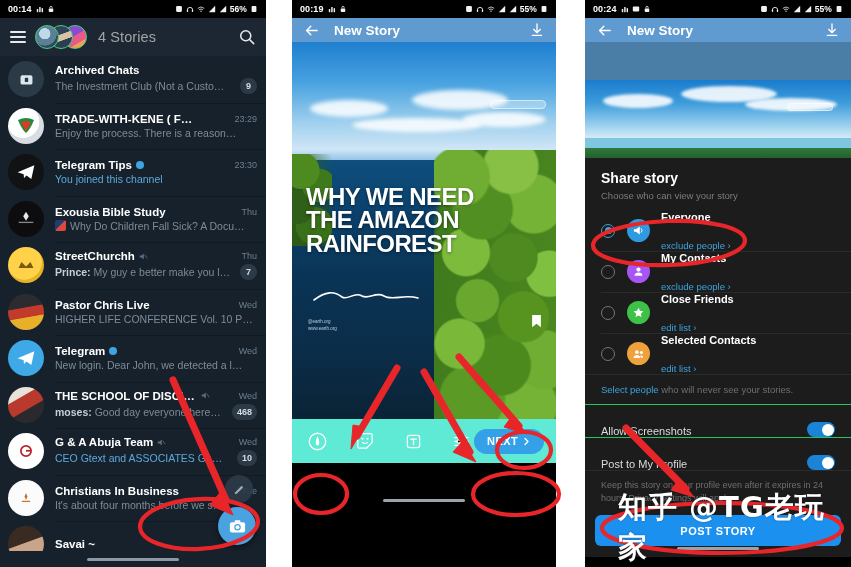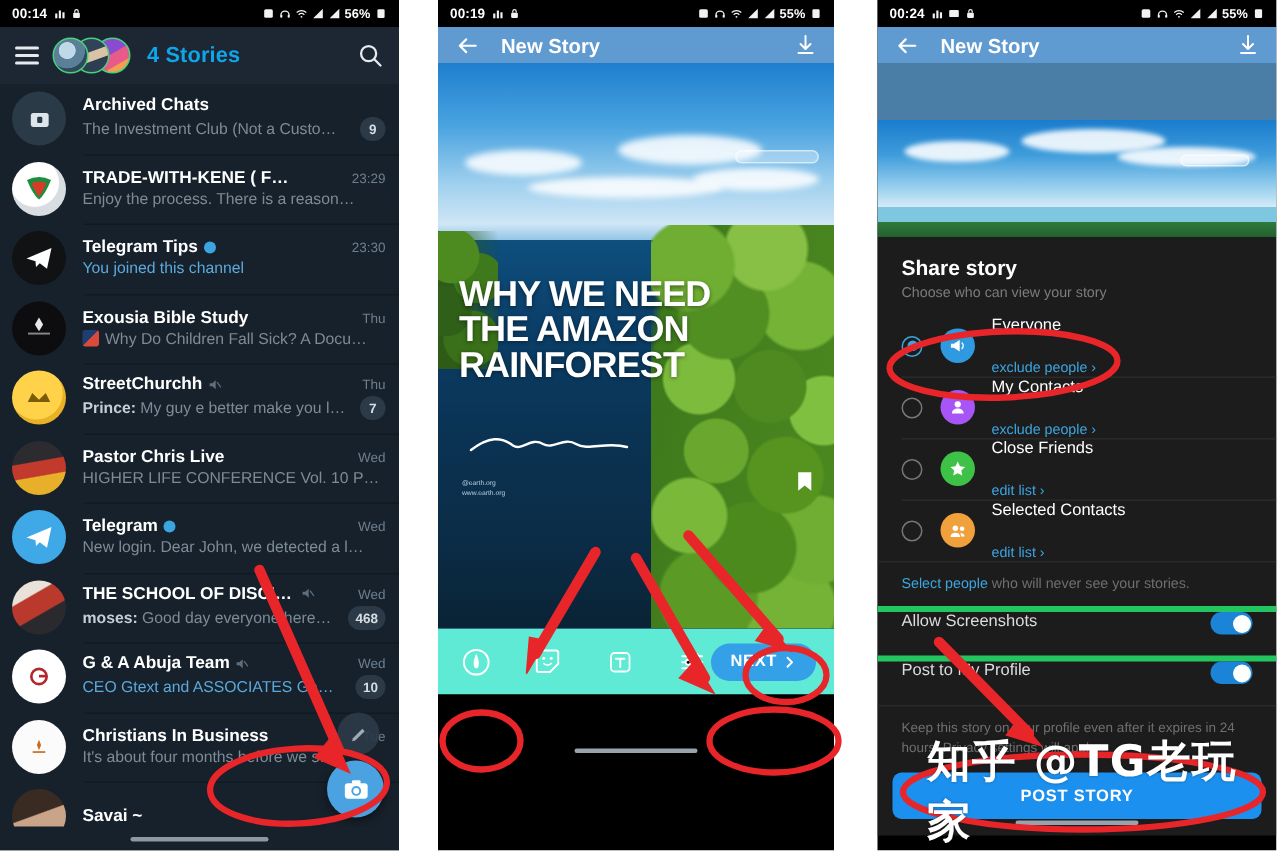--- a/index.html
+++ b/index.html
@@ -58,21 +58,21 @@
   .stories-avatars { position: relative; width: 54px; height: 24px; }
   .st-av {
     position: absolute; top: 0;
     width: 24px; height: 24px; border-radius: 50%;
     border: 1.6px solid #4ad17c;
     background-size: cover;
   }
   .st-av.a1 { left: 0;  background: radial-gradient(circle at 40% 35%, #bfd9e8 0 28%, #5b7f96 30% 60%, #2e4a5e 62% 100%); z-index: 3;}
   .st-av.a2 { left: 14px; background: linear-gradient(160deg,#30435a 0 40%, #d8c3a5 42% 62%, #2c3e52 64% 100%); z-index: 2;}
   .st-av.a3 { left: 28px; background: linear-gradient(150deg,#8a4bd1 0 45%, #e85a8a 47% 72%, #f0a050 74% 100%); z-index: 1;}
-  .tg-title { color: #0ea5e9; font-size: 14.5px; font-weight: 700; letter-spacing: .1px; }
+  .tg-title { color: #a3a3a3; font-size: 14.5px; font-weight: 400; letter-spacing: .1px; }
   .search-ic { margin-left: auto; width: 18px; height: 18px; cursor: pointer; }
 
   .chatlist { background: #17212b; height: 511px; overflow: hidden; position: relative; }
   .chatrow {
     height: 46.5px;
     display: flex; align-items: center;
     padding: 0 9px 0 8px;
     position: relative;
   }
   .chatrow + .chatrow::before {
@@ -266,30 +266,30 @@
     display:flex; align-items:center; justify-content:center;
   }
   .radio.on { border-color: #3ca5e0; }
   .radio.on i { width: 7px; height: 7px; border-radius: 50%; background: #3ca5e0; display:block; }
   .opt-ic {
     width: 23px; height: 23px; border-radius: 50%;
     margin-left: 12px; flex: 0 0 23px;
     display:flex; align-items:center; justify-content:center;
   }
   .opt-txt { margin-left: 11px; }
-  .opt-name { color:#ffffff; font-size: 11px; font-weight: 400; }
+  .opt-name { color:#ffffff; font-size: 11px; font-weight: 700; }
   .opt-sub { color:#3ca5e0; font-size: 9.5px; margin-top: 17px; }
   .sheet-note {
     padding: 9px 16px; font-size: 9.5px; color:#6f6f6f;
     border-top: 1px solid #2a2a2a;
   }
   .sheet-note .lk { color:#3ca5e0; }
   .toggle-row {
-    display:flex; align-items:flex-start; padding: 0 16px; height: 33px; position:relative;
-    border-top: 4px solid #22c55e;
+    display:flex; align-items:flex-end; padding: 0 16px; height: 33px; position:relative;
+    border-top: 1px solid #22c55e;
   }
   .toggle-label { color:#dcdcdc; font-size: 11px; }
   .switch {
     margin-left:auto; width: 28px; height: 15px; border-radius: 8px; background:#1b84d6; position:relative;
   }
   .switch i { position:absolute; right: 1.5px; top: 1.5px; width: 12px; height: 12px; border-radius:50%; background:#fff; display:block;}
   .foot-note { padding: 8px 16px 4px 16px; font-size: 9px; color:#6f6f6f; line-height:1.45; border-top:1px solid #2a2a2a; }
   .post-wrap { padding: 6px 10px 0 10px; }
   .post-btn {
     height: 31px; border-radius: 6px; background:#1b90ef;

